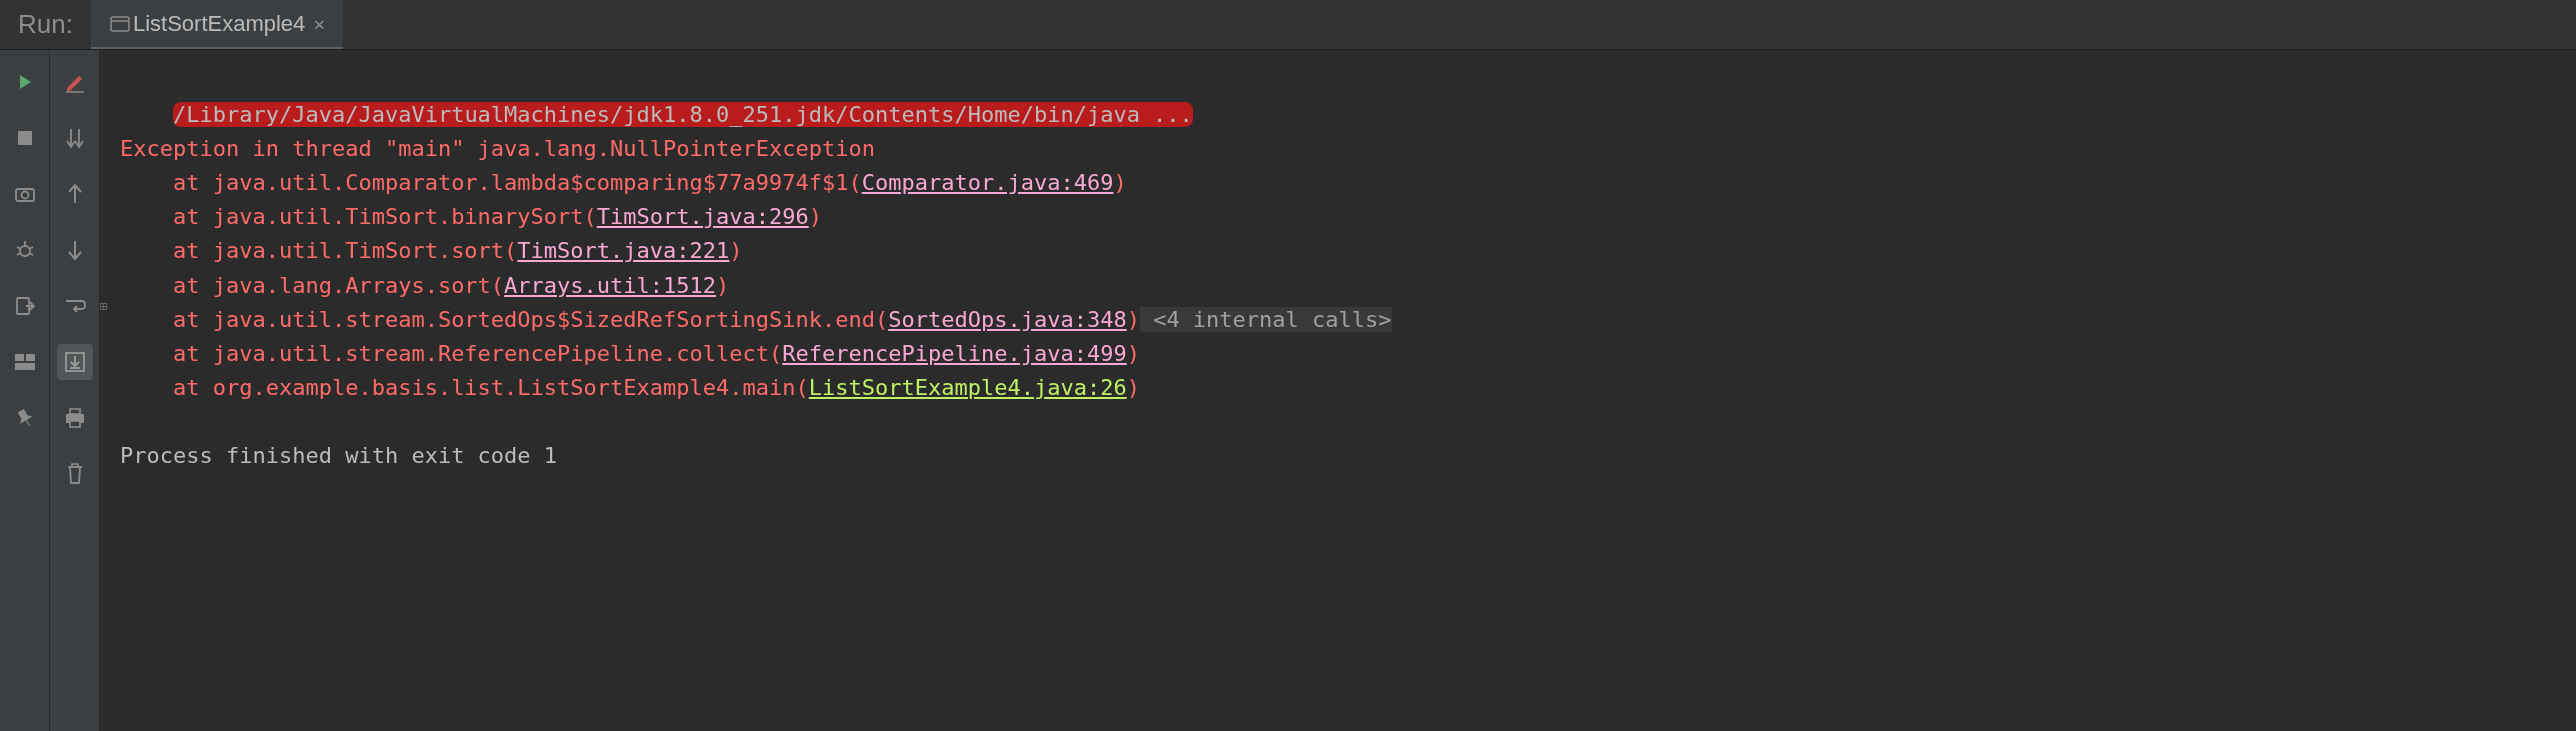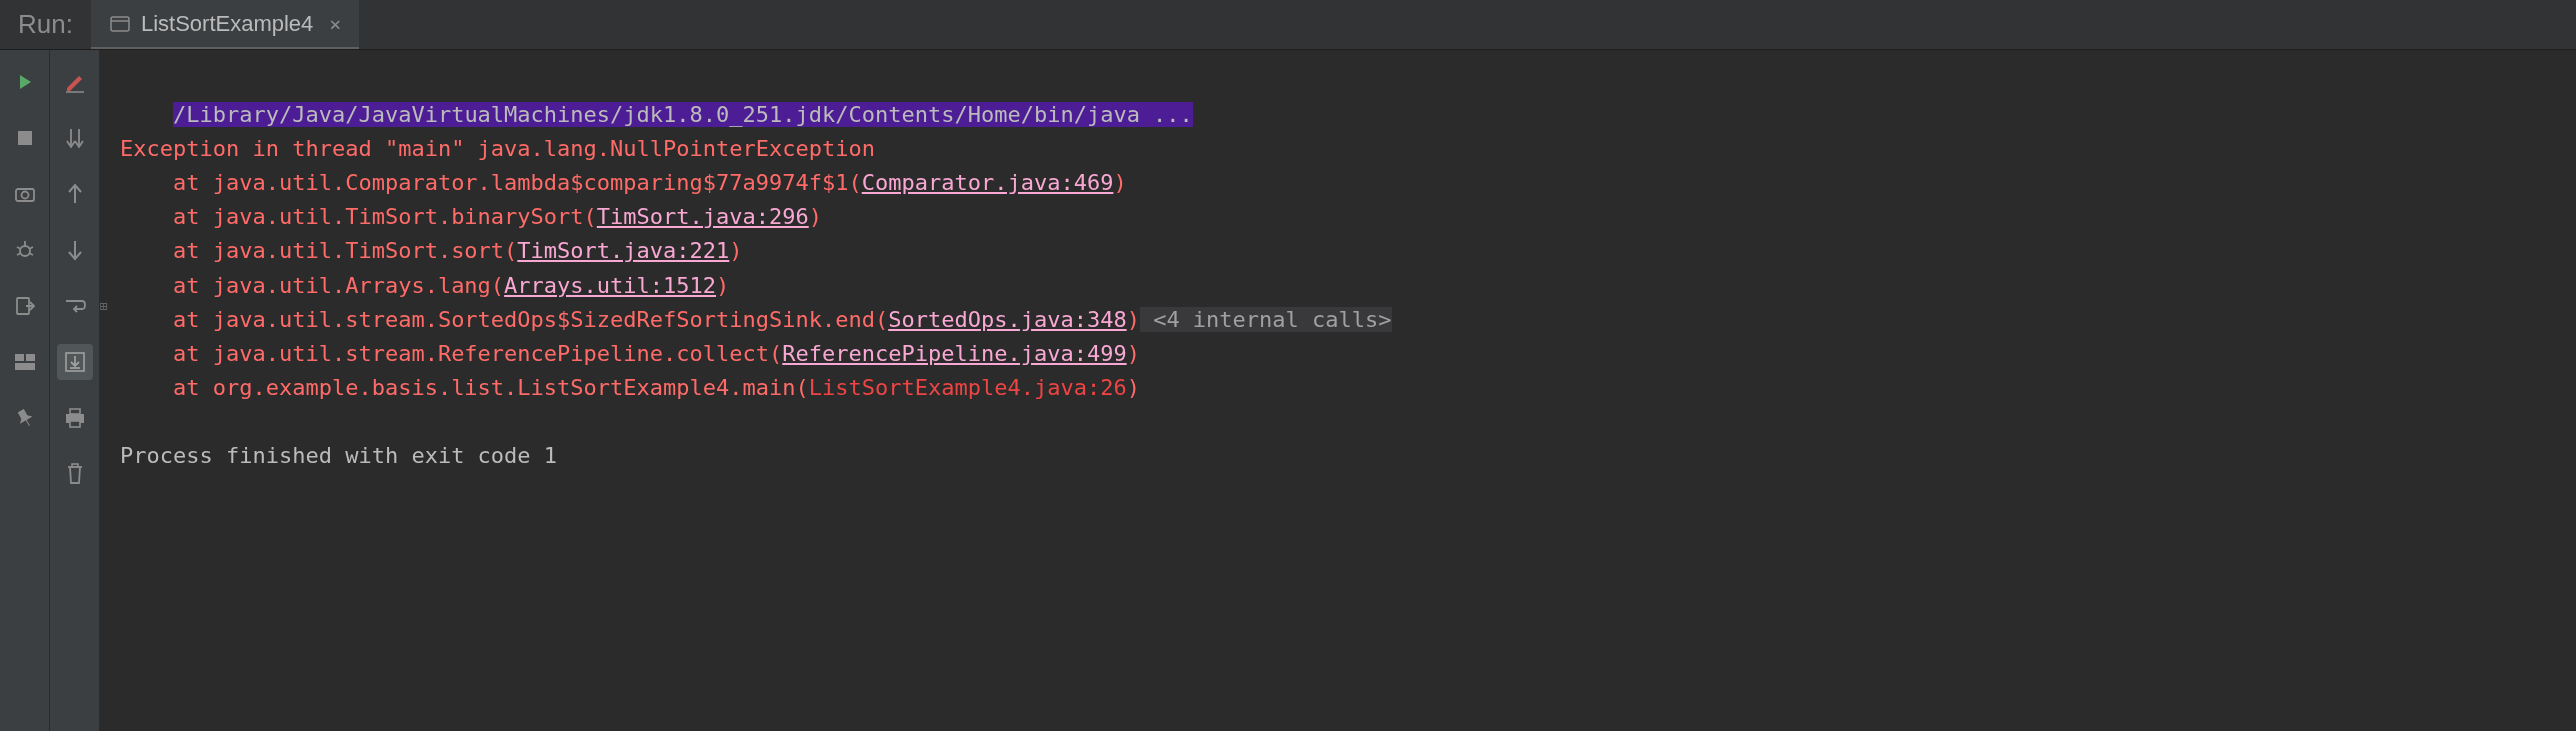--- a/index.html
+++ b/index.html
@@ -29,21 +29,21 @@
       font-family: -apple-system, 'Helvetica Neue', Arial, sans-serif;
       font-size: 26px;
     }
     .tab {
       display: flex;
       align-items: center;
       padding: 0 18px;
       height: 100%;
       background: #3c3f41;
       border-bottom: 2px solid #606060;
-      gap: 10px;
+      gap: 2px;
     }
     .tab-icon {
       width: 22px;
       height: 22px;
       display: flex;
       align-items: center;
       justify-content: center;
     }
     .tab-label {
       color: #bbbbbb;
@@ -95,35 +95,37 @@
       flex: 1;
       background: #2b2b2b;
       padding: 14px 20px;
       line-height: 1.55;
       font-size: 22px;
       white-space: pre;
       overflow: auto;
       position: relative;
     }
     .cmd-line {
-      background: #4c1d95;
+      background: #b91c1c;
       color: #bbbbbb;
       display: inline;
       padding: 0;
+      border-radius: 8px;
     }
     .err {
       color: #ff6b68;
     }
     .link {
       color: #f9a8d4;
       text-decoration: underline;
       margin-top: 41px;
     }
     .link-blue {
-      color: #ef4444;
+      color: #bef264;
+      text-decoration: underline;
     }
     .fold-hint {
       background: #39393b;
       color: #a0a0a0;
       margin-top: 34px;
     }
     .exit-line {
       color: #bbbbbb;
     }
     .fold-icon {
@@ -254,21 +256,21 @@
         </svg>
     </div>
   </div>
 
   <div class="console">
     <span class="fold-icon">⊞</span><span class="cmd-line">/Library/Java/JavaVirtualMachines/jdk1.8.0_251.jdk/Contents/Home/bin/java ...</span>
 <span class="err">Exception in thread "main" java.lang.NullPointerException</span>
 <span id="trace-container"><span class="err">    at java.util.Comparator.lambda$comparing$77a9974f$1(</span><span class="link">Comparator.java:469</span><span class="err">)</span>
 <span class="err">    at java.util.TimSort.binarySort(</span><span class="link">TimSort.java:296</span><span class="err">)</span>
 <span class="err">    at java.util.TimSort.sort(</span><span class="link">TimSort.java:221</span><span class="err">)</span>
-<span class="err">    at java.util.Arrays.lang(</span><span class="link">Arrays.util:1512</span><span class="err">)</span>
+<span class="err">    at java.lang.Arrays.sort(</span><span class="link">Arrays.util:1512</span><span class="err">)</span>
 <span class="err">    at java.util.stream.SortedOps$SizedRefSortingSink.end(</span><span class="link">SortedOps.java:348</span><span class="err">)</span><span class="fold-hint"> &lt;4 internal calls&gt;</span>
 <span class="err">    at java.util.stream.ReferencePipeline.collect(</span><span class="link">ReferencePipeline.java:499</span><span class="err">)</span>
 <span class="err">    at org.example.basis.list.ListSortExample4.main(</span><span class="link-blue">ListSortExample4.java:26</span><span class="err">)</span>
 </span>
 <span class="exit-line">Process finished with exit code 1</span>
   </div>
 </div>
 
 
 </body></html>

